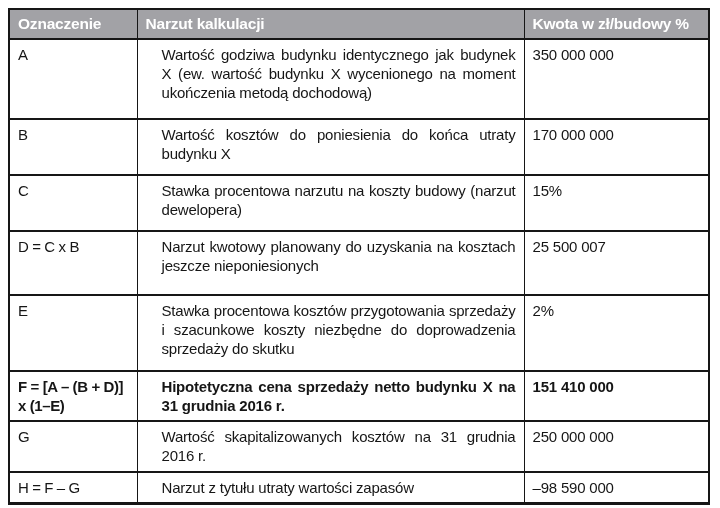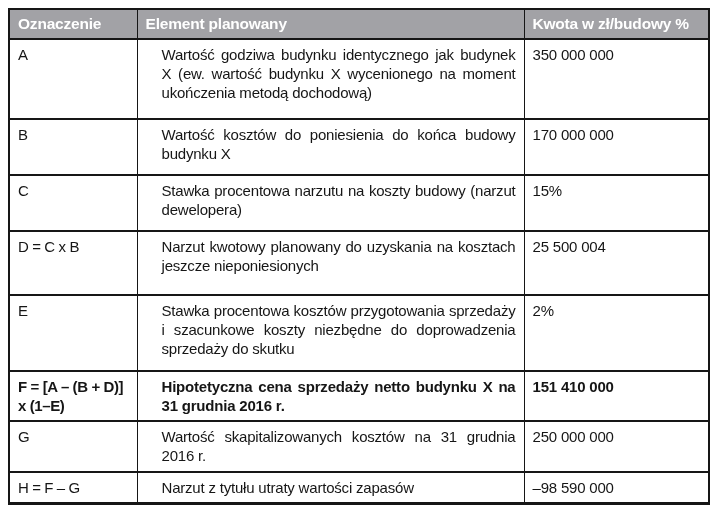--- a/index.html
+++ b/index.html
@@ -64,44 +64,44 @@
 <div class="page-wrap">
   <table class="calc">
     <colgroup>
       <col style="width:128px">
       <col style="width:387px">
       <col style="width:185px">
     </colgroup>
     <thead>
       <tr>
         <th>Oznaczenie</th>
-        <th>Element planowany</th>
+        <th>Narzut kalkulacji</th>
         <th>Kwota w zł/budowy %</th>
       </tr>
     </thead>
     <tbody id="tbody">
         <tr>
           <td class="symbol">A</td>
           <td class="element">Wartość godziwa budynku identycznego jak budynek X (ew. wartość budynku X wycenionego na moment ukończenia metodą dochodową)</td>
           <td class="amount">350 000 000</td>
         </tr>
         <tr>
           <td class="symbol">B</td>
-          <td class="element">Wartość kosztów do poniesienia do końca budowy budynku X</td>
+          <td class="element">Wartość kosztów do poniesienia do końca utraty budynku X</td>
           <td class="amount">170 000 000</td>
         </tr>
         <tr>
           <td class="symbol">C</td>
           <td class="element">Stawka procentowa narzutu na koszty budowy (narzut dewelopera)</td>
           <td class="amount">15%</td>
         </tr>
         <tr>
           <td class="symbol">D = C x B</td>
           <td class="element">Narzut kwotowy planowany do uzyskania na kosztach jeszcze nieponiesionych</td>
-          <td class="amount">25 500 004</td>
+          <td class="amount">25 500 007</td>
         </tr>
         <tr>
           <td class="symbol">E</td>
           <td class="element">Stawka procentowa kosztów przygotowania sprzedaży i szacunkowe koszty niezbędne do doprowadzenia sprzedaży do skutku</td>
           <td class="amount">2%</td>
         </tr>
         <tr>
           <td class="symbol">F = [A – (B + D)]
 x (1–E)</td>
           <td class="element">Hipotetyczna cena sprzedaży netto budynku X na 31 grudnia 2016 r.</td>

